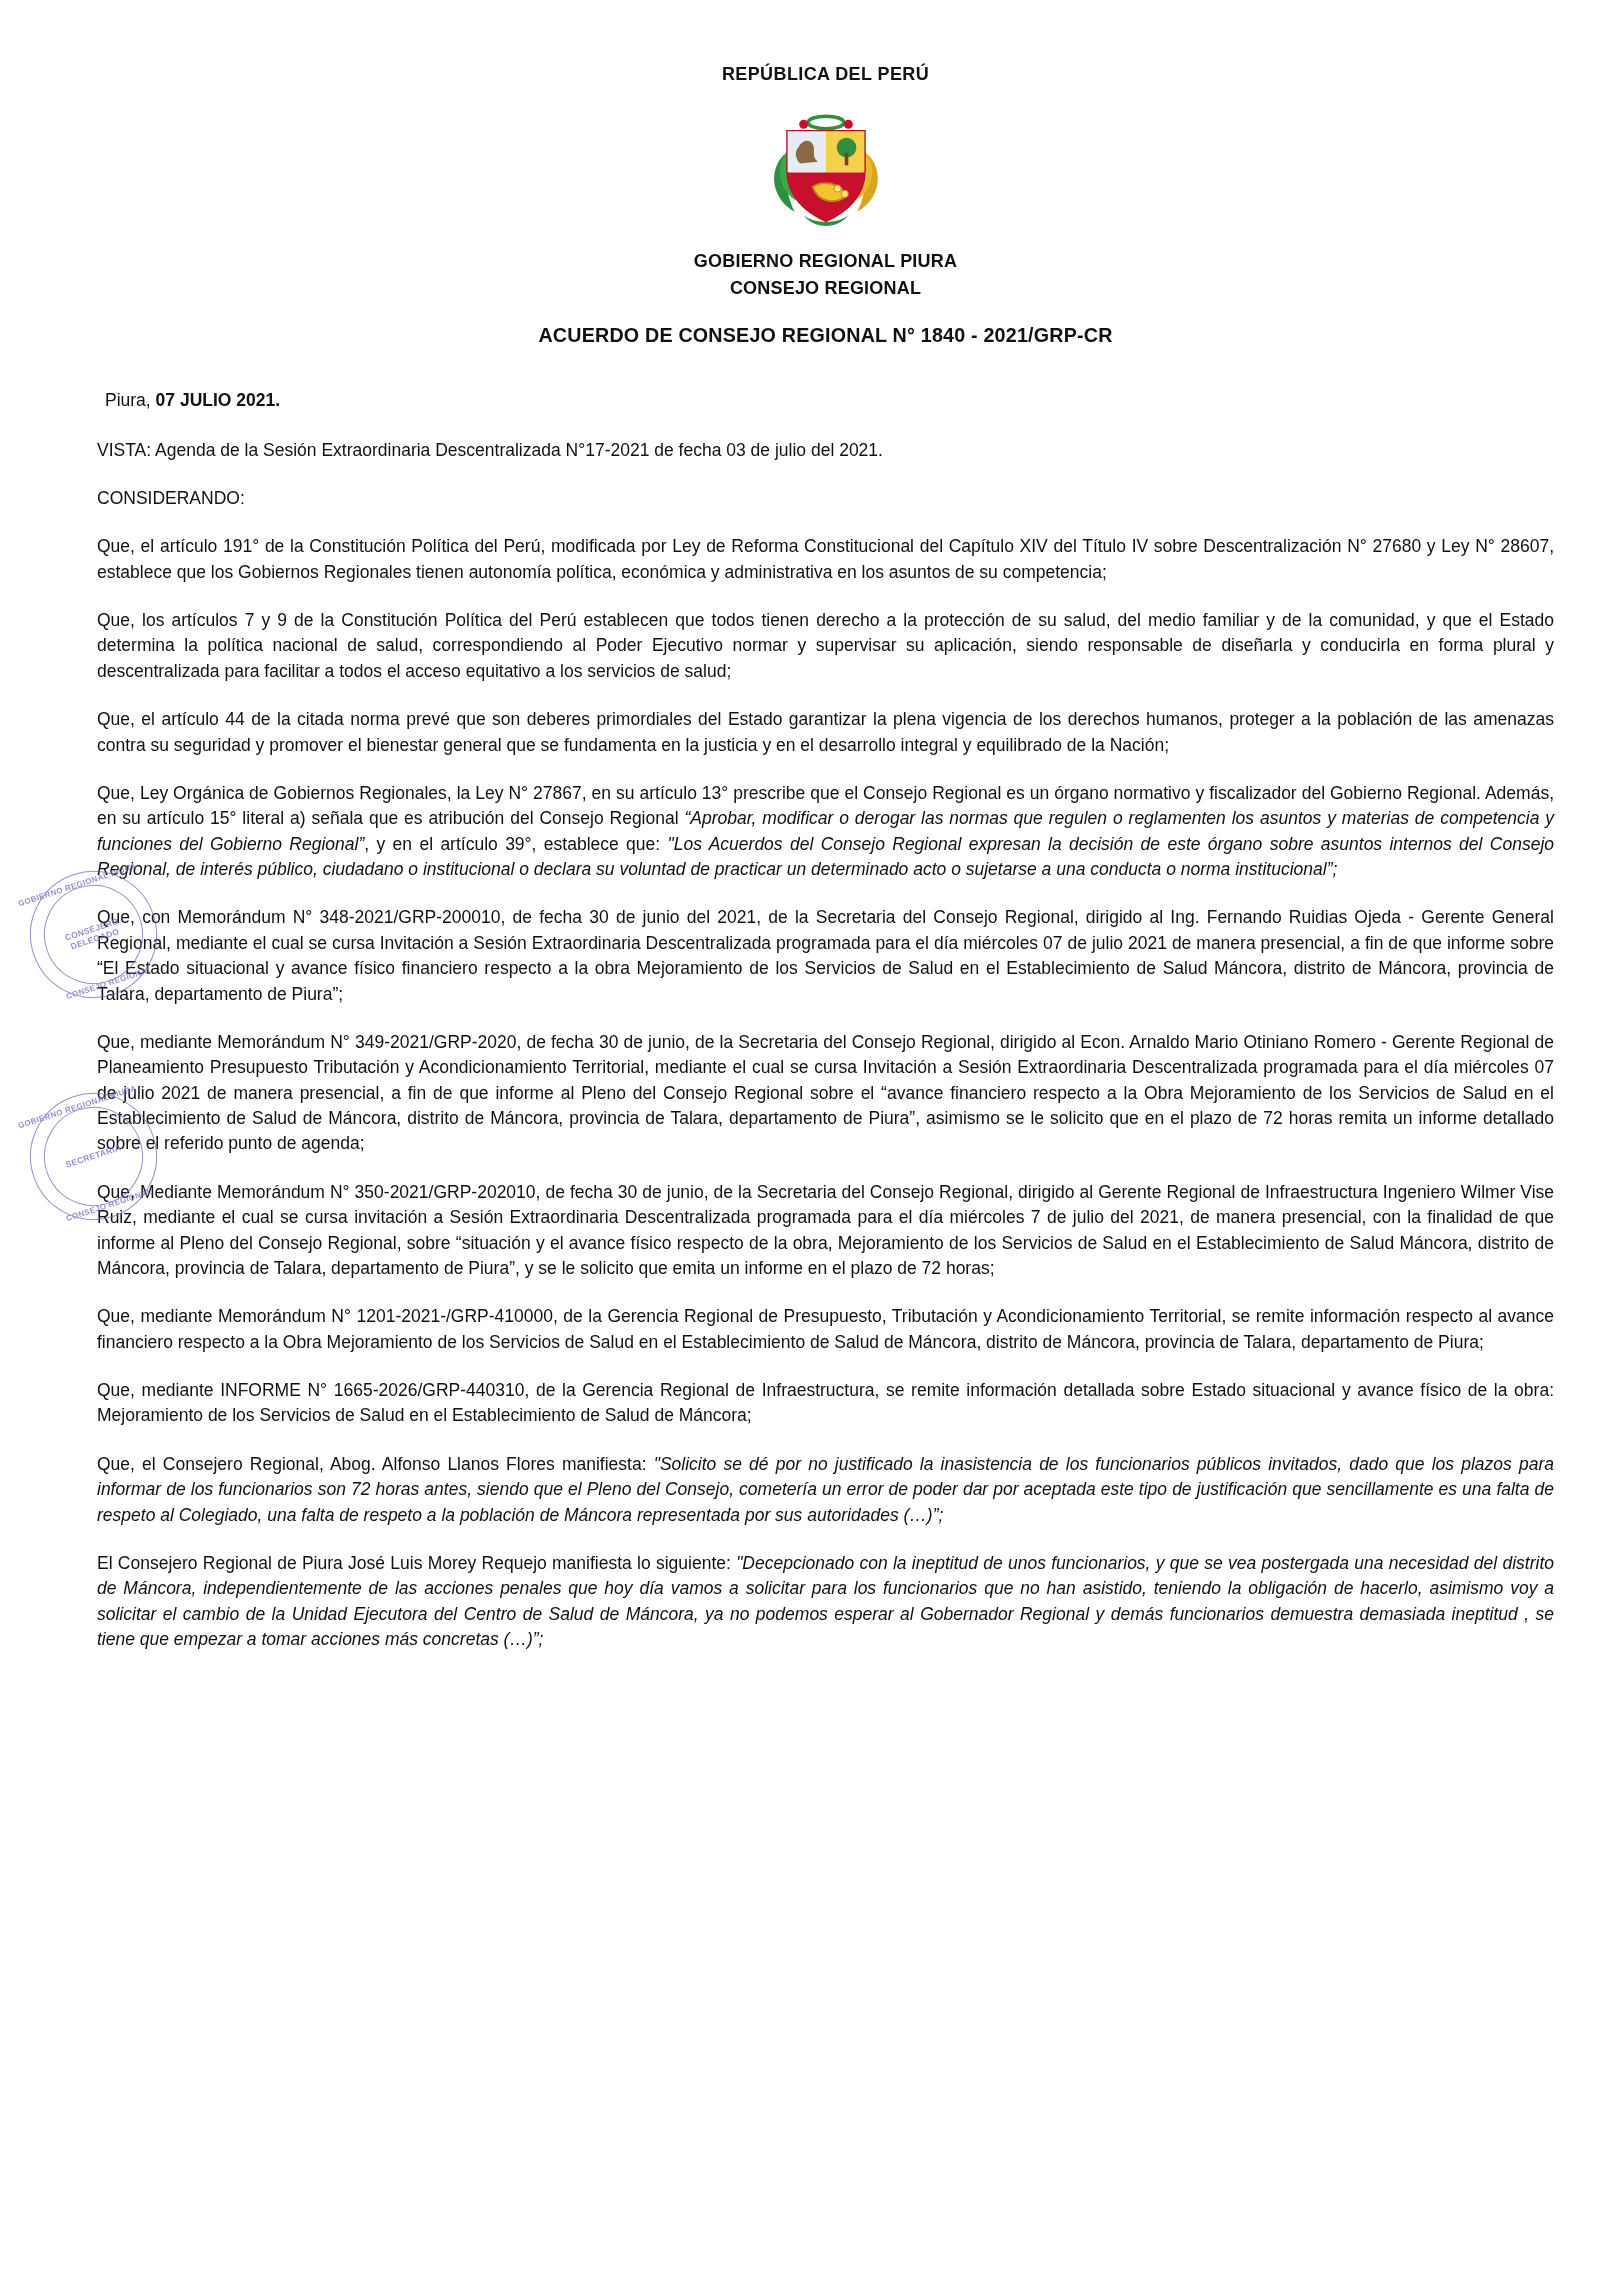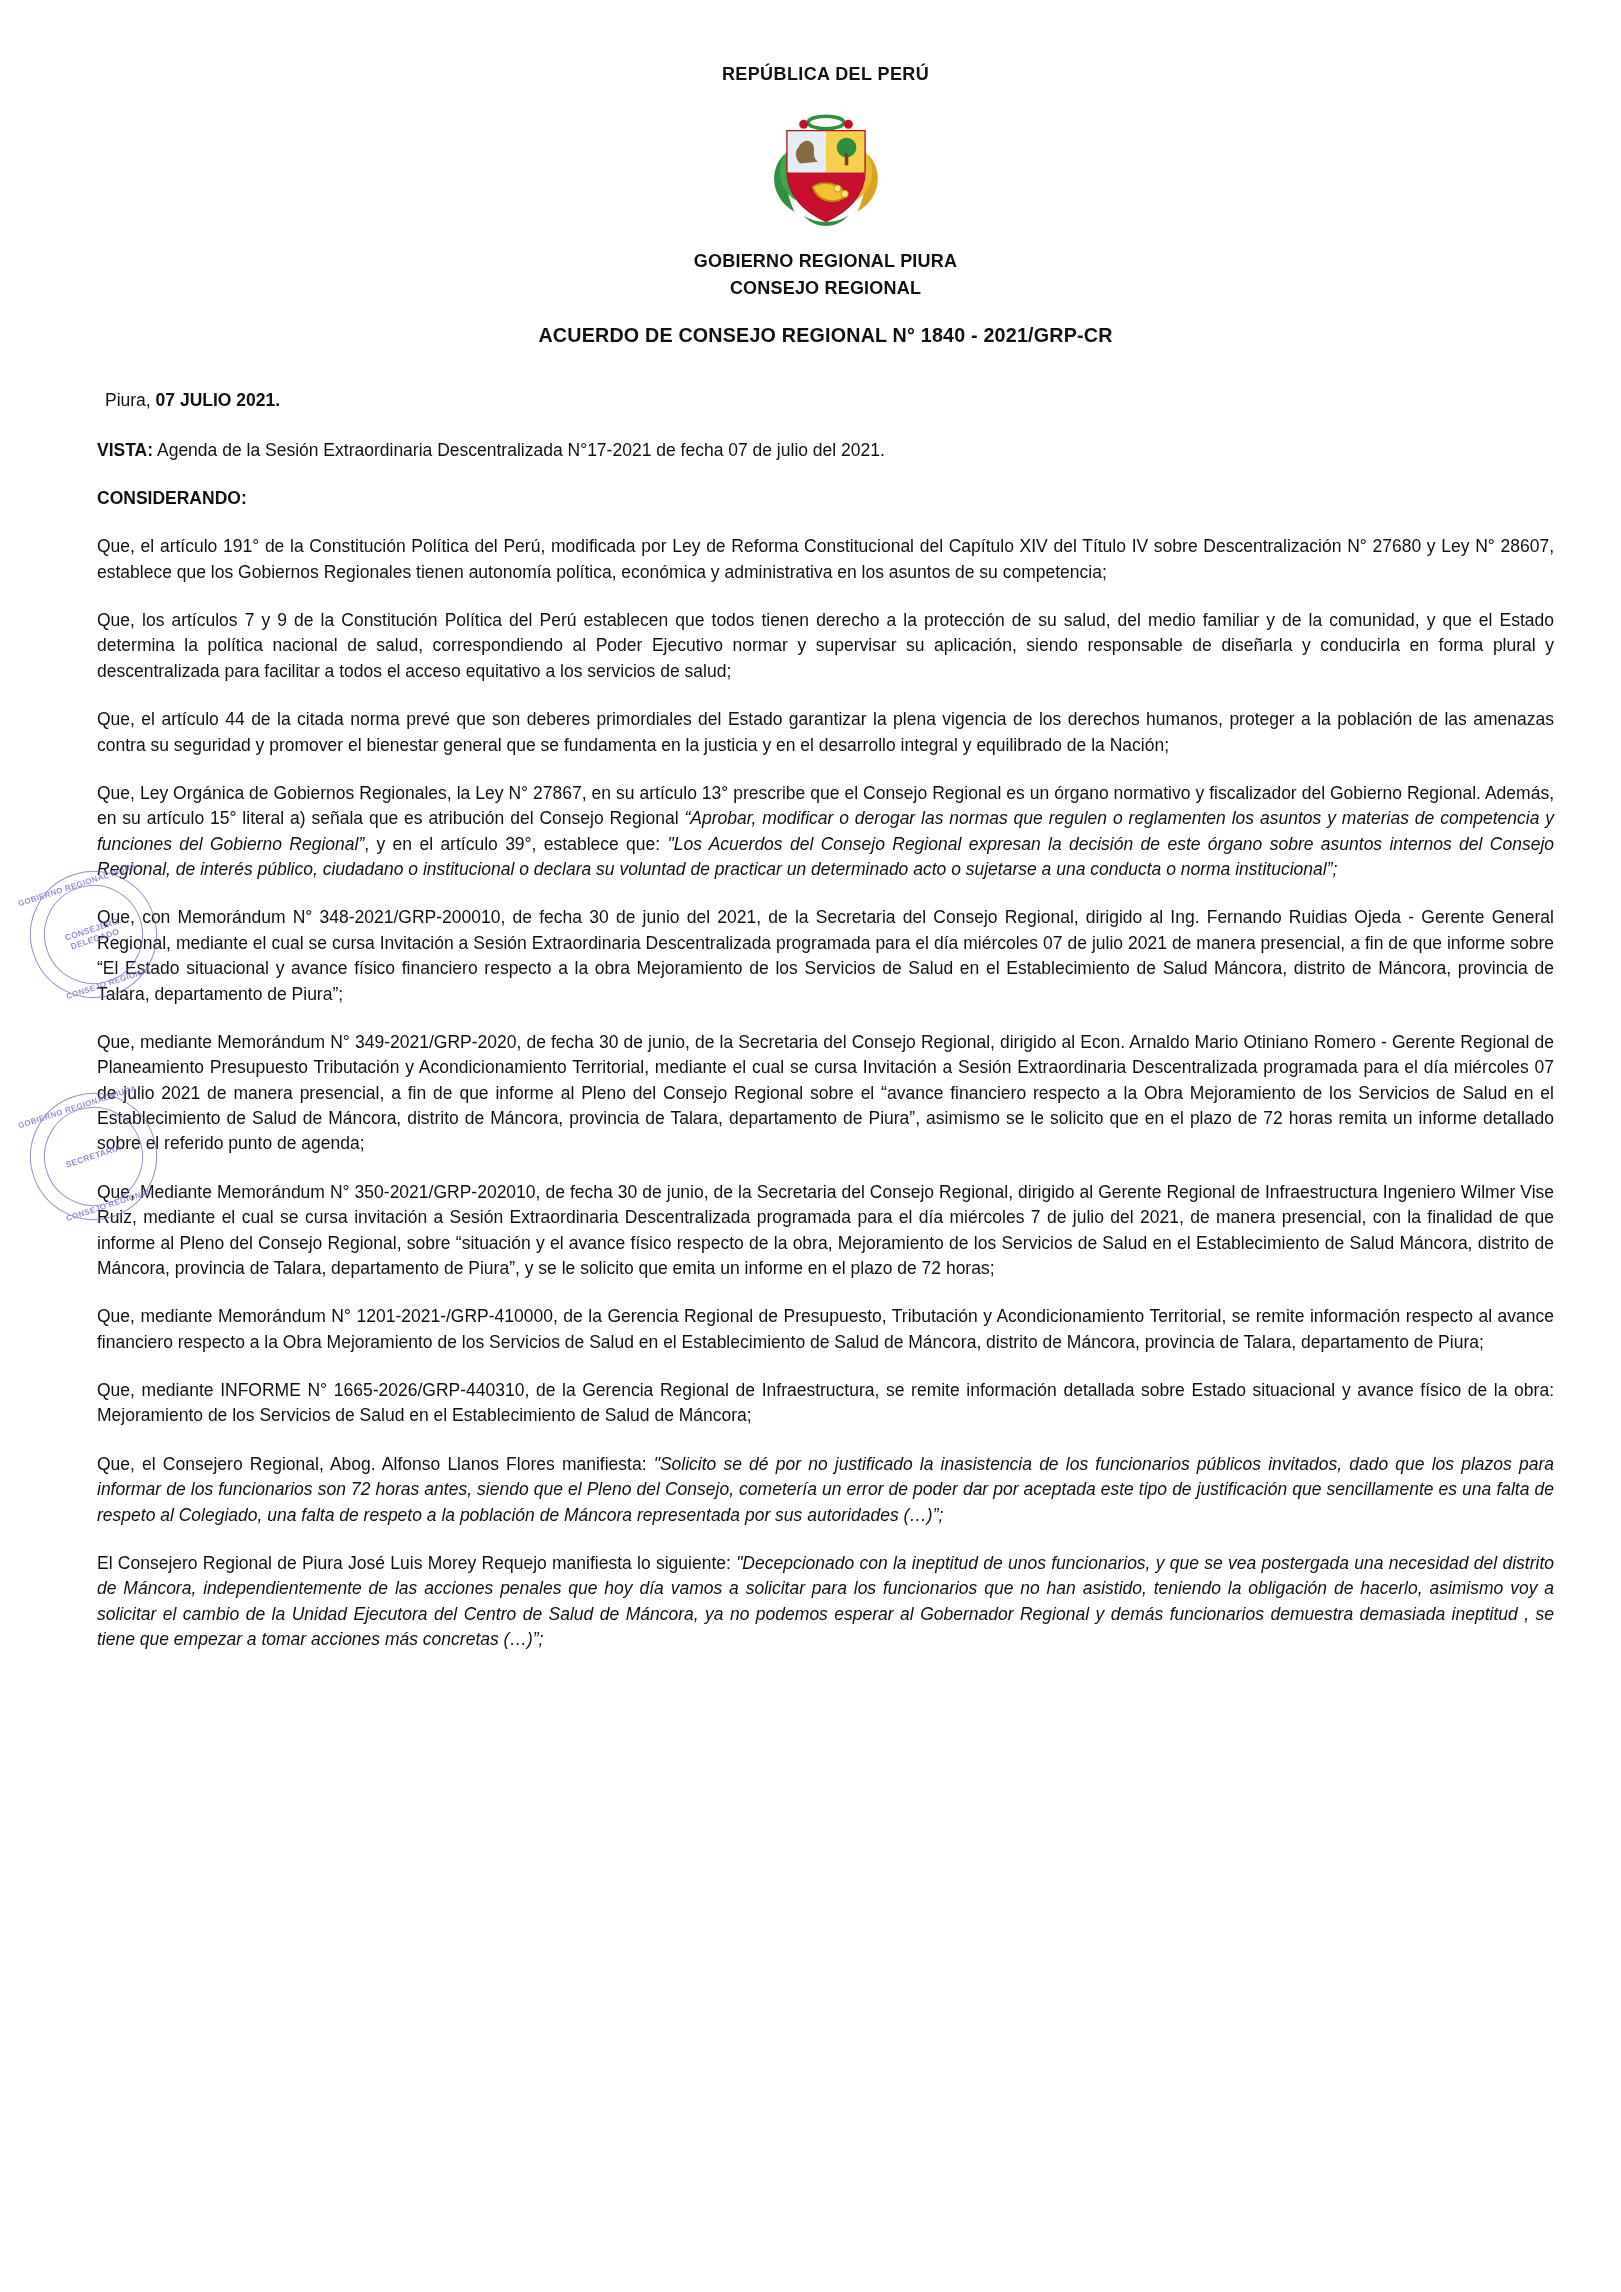--- a/index.html
+++ b/index.html
@@ -60,21 +60,21 @@
     text-align: justify;
     text-justify: inter-word;
     hyphens: none;
   }
   .place-line {
     font-size: 17.5px;
     margin: 0 0 27px 8px;
   }
   .b { font-weight: bold; }
   .i { font-style: italic; }
-  .label { font-weight: bold; }
+  .label { font-weight: normal; }
 
   
   .stamp {
     position: absolute;
     border-radius: 50%;
     border: 1.8px solid #6b6bbf;
     color: #6b6bbf;
     opacity: .75;
     display: flex;
     align-items: center;
@@ -176,21 +176,21 @@
   <div class="doc-title">ACUERDO DE CONSEJO REGIONAL N° 1840 - 2021/GRP-CR</div>
 
   <div class="body-wrap">
 
     <div class="place-line">
       <span>Piura,</span>
       <span class="b">07 JULIO 2021.</span>
     </div>
 
     <p class="para">
-      <span class="label">VISTA:</span><span> Agenda de la Sesión Extraordinaria Descentralizada N°17-2021 de fecha 07 de julio del 2021.</span>
+      <span class="label">VISTA:</span><span> Agenda de la Sesión Extraordinaria Descentralizada N°17-2021 de fecha 03 de julio del 2021.</span>
     </p>
 
     <p class="para">
       <span class="label">CONSIDERANDO:</span>
     </p>
 
     <p class="para">Que, el artículo 191° de la Constitución Política del Perú, modificada por Ley de Reforma Constitucional del Capítulo XIV del Título IV sobre Descentralización N° 27680 y Ley N° 28607, establece que los Gobiernos Regionales tienen autonomía política, económica y administrativa en los asuntos de su competencia;</p>
     <p class="para">Que, los artículos 7 y 9 de la Constitución Política del Perú establecen que todos tienen derecho a la protección de su salud, del medio familiar y de la comunidad, y que el Estado determina la política nacional de salud, correspondiendo al Poder Ejecutivo normar y supervisar su aplicación, siendo responsable de diseñarla y conducirla en forma plural y descentralizada para facilitar a todos el acceso equitativo a los servicios de salud;</p>
     <p class="para">Que, el artículo 44 de la citada norma prevé que son deberes primordiales del Estado garantizar la plena vigencia de los derechos humanos, proteger a la población de las amenazas contra su seguridad y promover el bienestar general que se fundamenta en la justicia y en el desarrollo integral y equilibrado de la Nación;</p>
 

